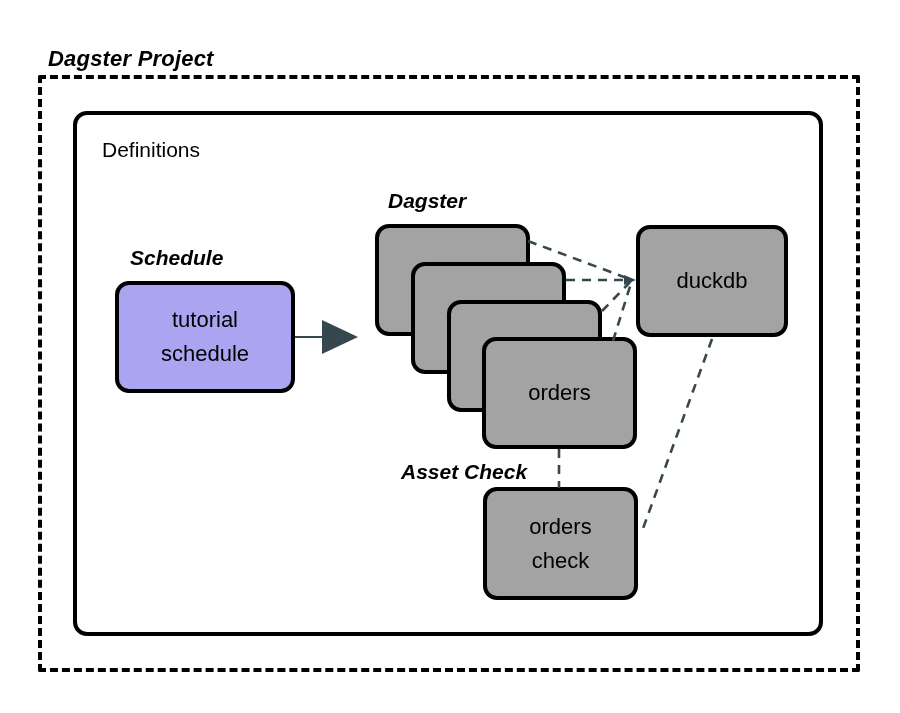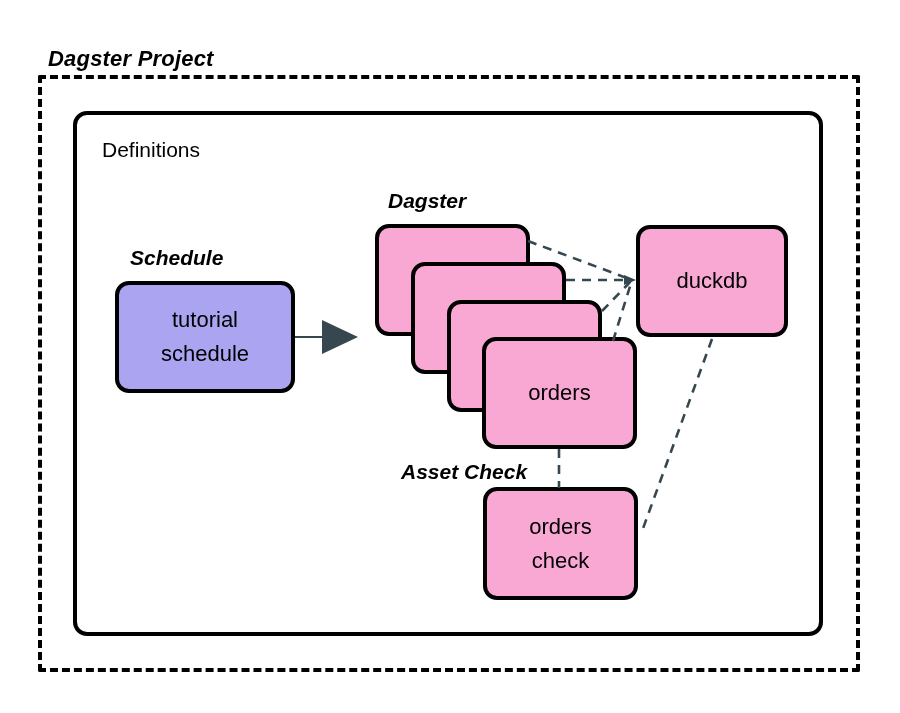--- a/index.html
+++ b/index.html
@@ -76,21 +76,21 @@
   .caption-assets   { left: 388px; top: 186px; }
   .caption-resource { left: 646px; top: 186px; }
   .caption-check    { left: 401px; top: 457px; text-align: center; width: 72px; }
 
   
   .node {
     position: absolute;
     border: 4px solid #000000;
     border-radius: 14px;
     box-sizing: border-box;
-    background: #f9a8d4;
+    background: #a3a3a3;
     display: flex;
     flex-direction: column;
     align-items: center;
     justify-content: center;
     font-size: 22px;
     line-height: 34px;
     text-align: center;
   }
   .node span { display: block; }
 

